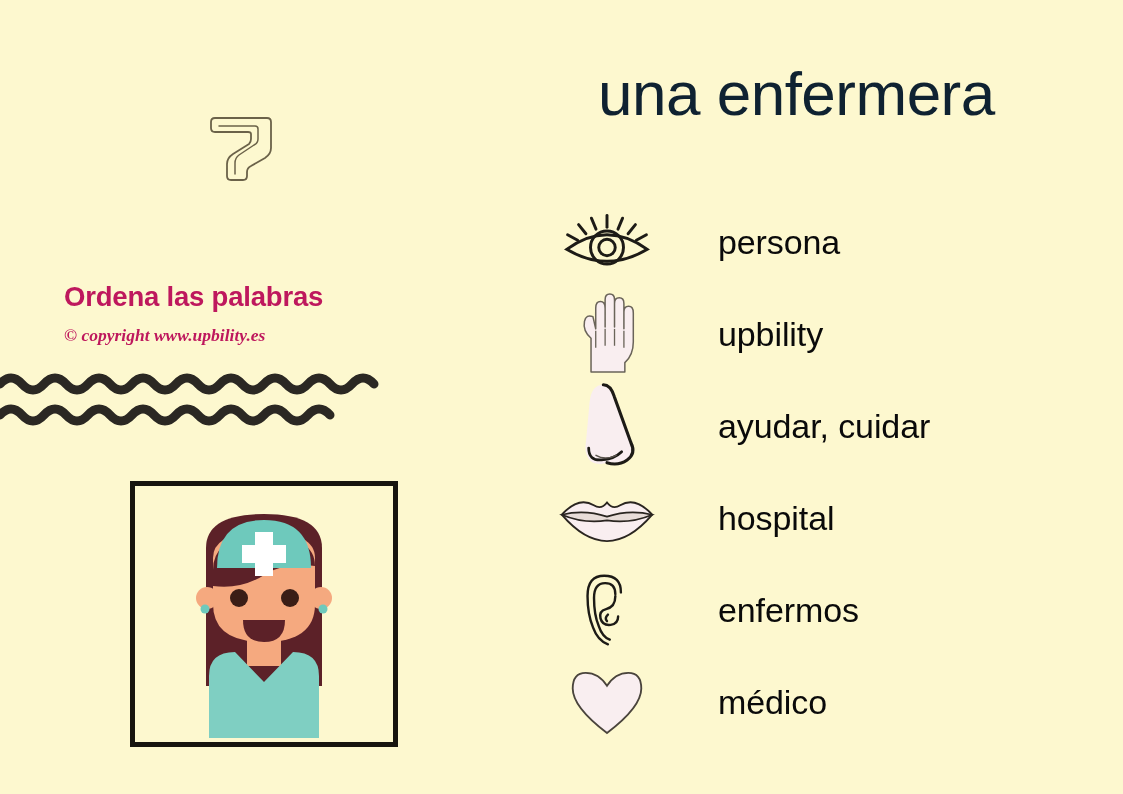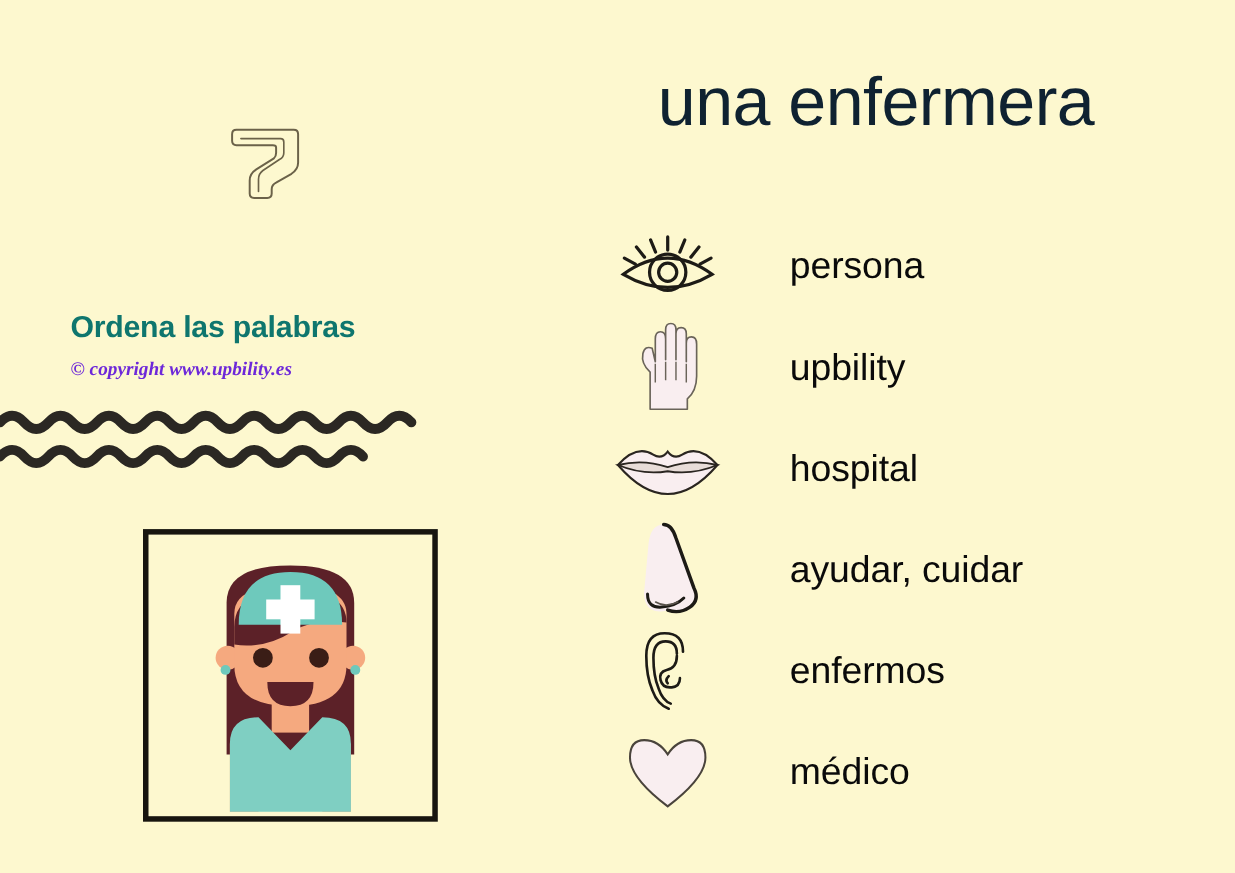--- a/index.html
+++ b/index.html
@@ -29,34 +29,34 @@
     width: 72px;
     height: 76px;
   }
 
   .instruction {
     position: absolute;
     left: 64px;
     top: 281px;
     font-size: 27.5px;
     font-weight: 700;
-    color: #0f766e;
+    color: #be185d;
     letter-spacing: -0.2px;
     font-family: "Liberation Sans", sans-serif;
     white-space: nowrap;
   }
 
   .copyright {
     position: absolute;
     left: 64px;
     top: 325px;
     font-size: 17.5px;
     font-style: italic;
     font-weight: 700;
-    color: #6d28d9;
+    color: #be185d;
     font-family: "Liberation Serif", serif;
     white-space: nowrap;
   }
 
   .wavy-divider {
     position: absolute;
     left: 0px;
     top: 368px;
     width: 390px;
     height: 66px;
@@ -224,38 +224,38 @@
             <path d="M41 38 L41 56"></path>
             <path d="M51 40 L51 58"></path>
           </g>
         </svg>
       </div>
       <div class="word-label">upbility</div>
     </div>
 
     <div class="word-row">
       <div class="word-icon">
-        <svg viewBox="0 0 104 56" width="98" height="53" aria-hidden="true">
-          <path d="M4 24 Q22 4 38 14 Q46 19 52 11 Q58 19 66 14 Q82 4 100 24 Q76 52 52 52 Q28 52 4 24 Z" fill="#f9eef0" stroke="#2a2520" stroke-width="2"></path>
-          <path d="M4 24 Q28 18 52 26 Q76 18 100 24 Q76 34 52 30 Q28 34 4 24 Z" fill="#e8dcd8" stroke="#2a2520" stroke-width="1.8"></path>
-        </svg>
-      </div>
-      <div class="word-label">hospital</div>
-    </div>
-
-    <div class="word-row">
-      <div class="word-icon">
         <svg viewBox="0 0 72 96" width="66" height="88" aria-hidden="true">
           <path d="M32 3 Q40 3 44 16 L62 66 Q68 78 58 85 Q48 92 36 88 Q22 92 16 84 Q11 76 13 66 L17 22 Q19 3 32 3 Z" fill="#f9eef0"></path>
           <path d="M32 3 Q40 3 44 16 L62 66 Q68 78 58 85 Q48 92 36 88" fill="none" stroke="#1d1b16" stroke-width="3.4" stroke-linecap="round"></path>
           <path d="M16 72 Q16 86 30 85 Q44 84 52 76" fill="none" stroke="#1d1b16" stroke-width="3" stroke-linecap="round"></path>
           <path d="M24 80 Q34 86 46 80" fill="none" stroke="#5a544c" stroke-width="1.6" stroke-linecap="round"></path>
         </svg>
       </div>
       <div class="word-label">ayudar, cuidar</div>
+    </div>
+
+    <div class="word-row">
+      <div class="word-icon">
+        <svg viewBox="0 0 104 56" width="98" height="53" aria-hidden="true">
+          <path d="M4 24 Q22 4 38 14 Q46 19 52 11 Q58 19 66 14 Q82 4 100 24 Q76 52 52 52 Q28 52 4 24 Z" fill="#f9eef0" stroke="#2a2520" stroke-width="2"></path>
+          <path d="M4 24 Q28 18 52 26 Q76 18 100 24 Q76 34 52 30 Q28 34 4 24 Z" fill="#e8dcd8" stroke="#2a2520" stroke-width="1.8"></path>
+        </svg>
+      </div>
+      <div class="word-label">hospital</div>
     </div>
 
     <div class="word-row">
       <div class="word-icon">
         <svg viewBox="0 0 58 82" width="54" height="76" aria-hidden="true">
           <g fill="none" stroke="#1d1b16" stroke-width="2.6" stroke-linecap="round">
             <path d="M44 22 Q44 4 26 4 Q8 4 8 26 Q8 46 14 60 Q19 74 30 78"></path>
             <path d="M38 24 Q38 12 27 12 Q15 12 15 28 Q15 46 20 58 Q24 70 32 73"></path>
             <path d="M38 26 Q38 38 28 40 Q20 42 22 50 Q24 58 33 57 Q41 56 41 48"></path>
             <path d="M30 46 Q26 50 29 53"></path>

